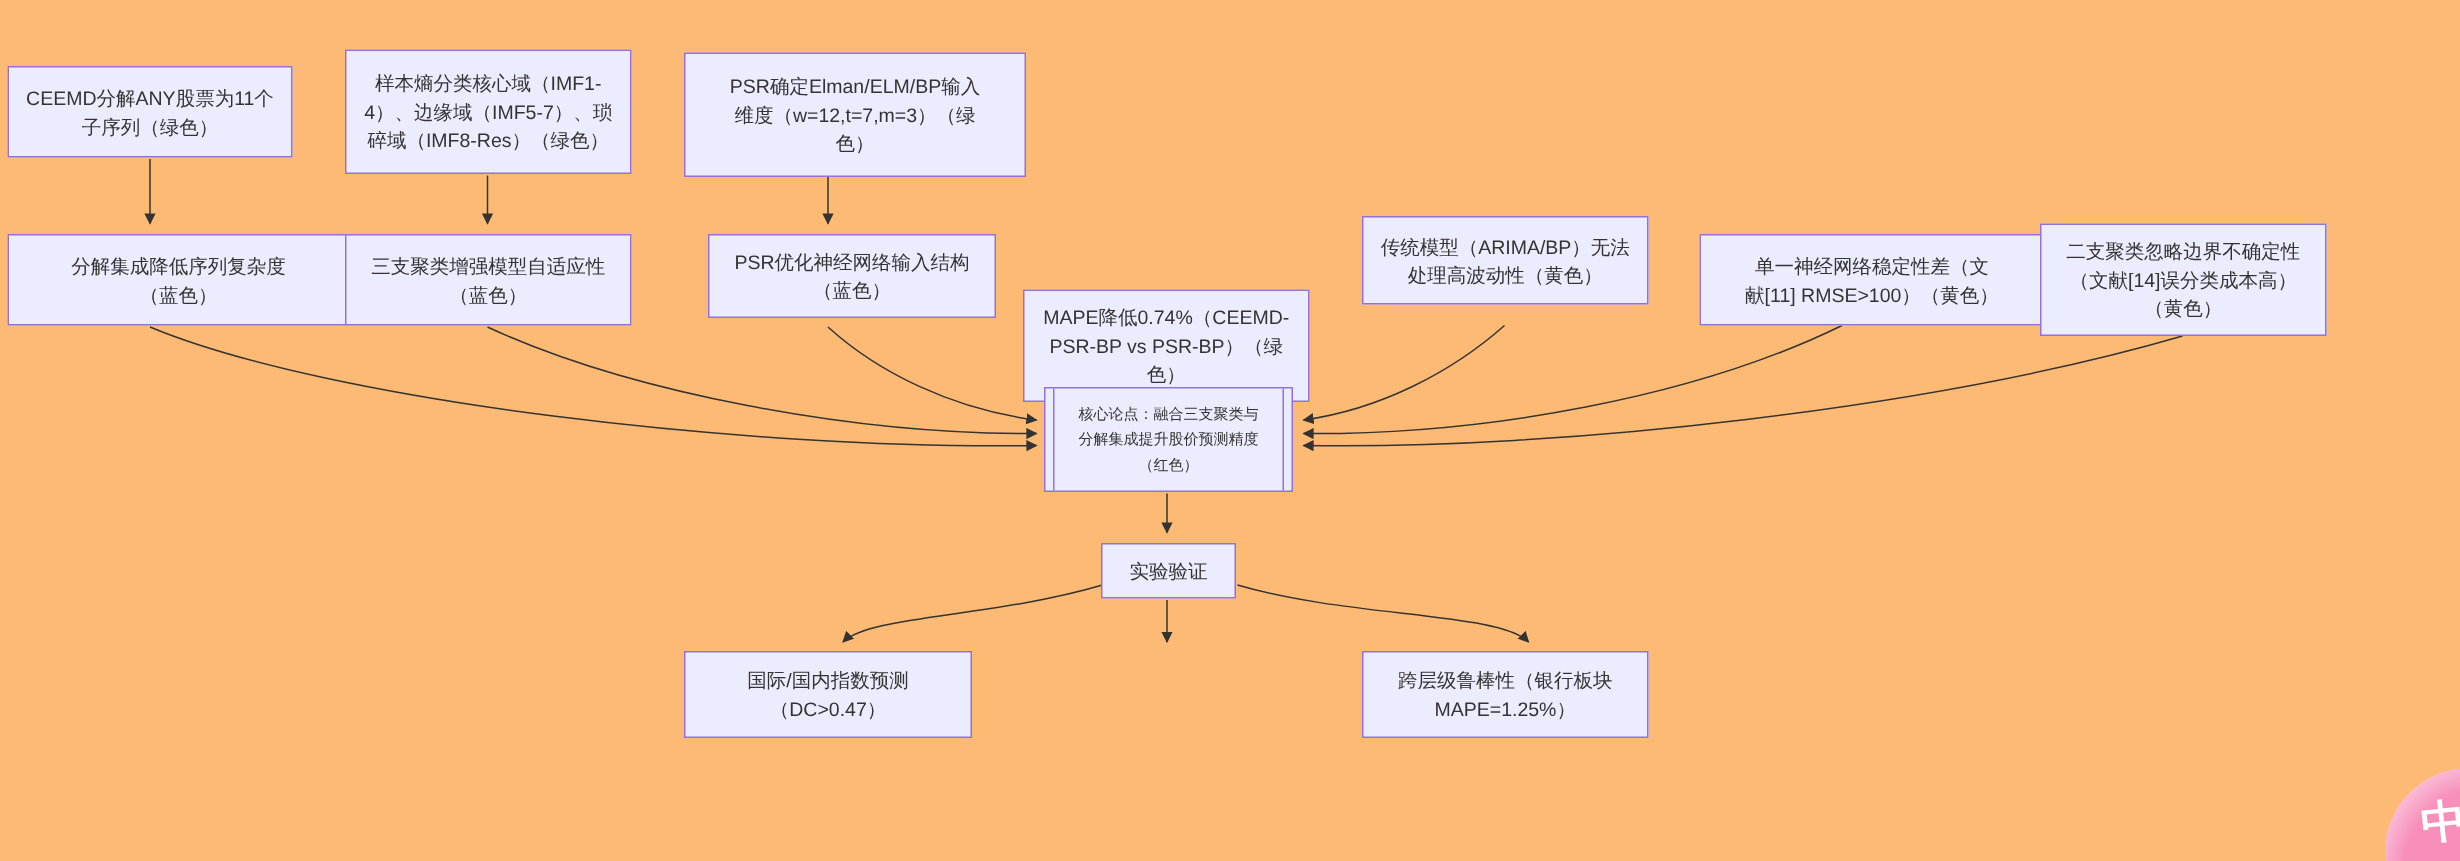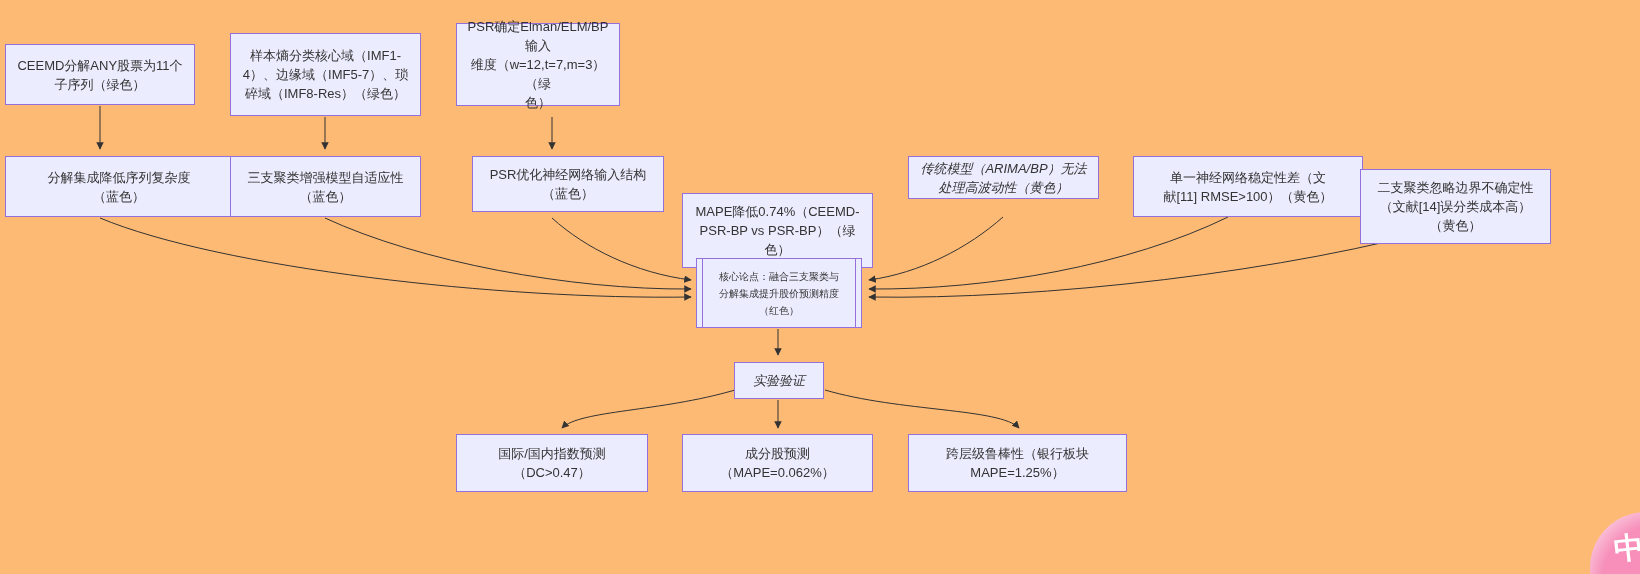--- a/index.html
+++ b/index.html
@@ -90,55 +90,53 @@
     <path class="link" d="M735 390 C660 412, 580 410, 562 428" marker-end="url(#arrow)"></path>
     <path class="link" d="M778 400 L778 428" marker-end="url(#arrow)"></path>
     <path class="link" d="M825 390 C900 412, 1000 408, 1019 428" marker-end="url(#arrow)"></path>
   </svg>
 
   <div class="node" style="left:5px;   top:44px;  width:190px; height:61px;">CEEMD分解ANY股票为11个
 子序列（绿色）</div>
   <div class="node" style="left:230px; top:33px;  width:191px; height:83px;">样本熵分类核心域（IMF1-
 4）、边缘域（IMF5-7）、琐
 碎域（IMF8-Res）（绿色）</div>
-  <div class="node" style="left:456px; top:23px;  width:164px; height:83px;">PSR确定Elman/ELM/BP输入
+  <div class="node" style="left:456px; top:35px;  width:228px; height:83px;">PSR确定Elman/ELM/BP输入
 维度（w=12,t=7,m=3）（绿
 色）</div>
 
   <div class="node" style="left:5px;   top:156px; width:228px; height:61px;">分解集成降低序列复杂度
 （蓝色）</div>
   <div class="node" style="left:230px; top:156px; width:191px; height:61px;">三支聚类增强模型自适应性
 （蓝色）</div>
   <div class="node" style="left:472px; top:156px; width:192px; height:56px;">PSR优化神经网络输入结构
 （蓝色）</div>
   <div class="node" style="left:682px; top:149px; width:191px; height:75px;margin-top:44px;">MAPE降低0.74%（CEEMD-
 PSR-BP vs PSR-BP）（绿
 色）</div>
-  <div class="node" style="left:908px; top:156px; width:191px; height:43px;font-style:italic;">传统模型（ARIMA/BP）无法
+  <div class="node" style="left:908px; top:144px; width:191px; height:59px;">传统模型（ARIMA/BP）无法
 处理高波动性（黄色）</div>
   <div class="node" style="left:1133px;top:156px; width:230px; height:61px;">单一神经网络稳定性差（文
 献[11] RMSE&gt;100）（黄色）</div>
-  <div class="node" style="left:1360px;top:149px; width:191px; height:75px;margin-top:20px;">二支聚类忽略边界不确定性
+  <div class="node" style="left:1360px;top:149px; width:191px; height:75px;">二支聚类忽略边界不确定性
 （文献[14]误分类成本高）
 （黄色）</div>
 
   <div class="node core" style="left:696px;top:258px;width:166px;height:70px;">
     <div class="inner-line l"></div>
     <div class="inner-line r"></div>
     <span>核心论点：融合三支聚类与
 分解集成提升股价预测精度
 （红色）</span>
   </div>
 
-  <div class="node" style="left:734px; top:362px; width:90px;  height:37px;font-style:italic;">实验验证</div>
+  <div class="node" style="left:734px; top:362px; width:90px;  height:37px;">实验验证</div>
 
   <div class="node" style="left:456px; top:434px; width:192px; height:58px;">国际/国内指数预测
 （DC&gt;0.47）</div>
-  <div class="node" style="left:682px; top:434px; width:191px; height:58px;">成分股预测
-（MAPE=0.062%）</div>
-  <div class="node" style="left:908px; top:434px; width:219px; height:58px;">跨层级鲁棒性（银行板块
+  <div class="node" style="left:908px; top:434px; width:191px; height:58px;">跨层级鲁棒性（银行板块
 MAPE=1.25%）</div>
 
   <button class="badge">
     <span>中A</span>
   </button>
 
 </div>
 
 </body></html>

